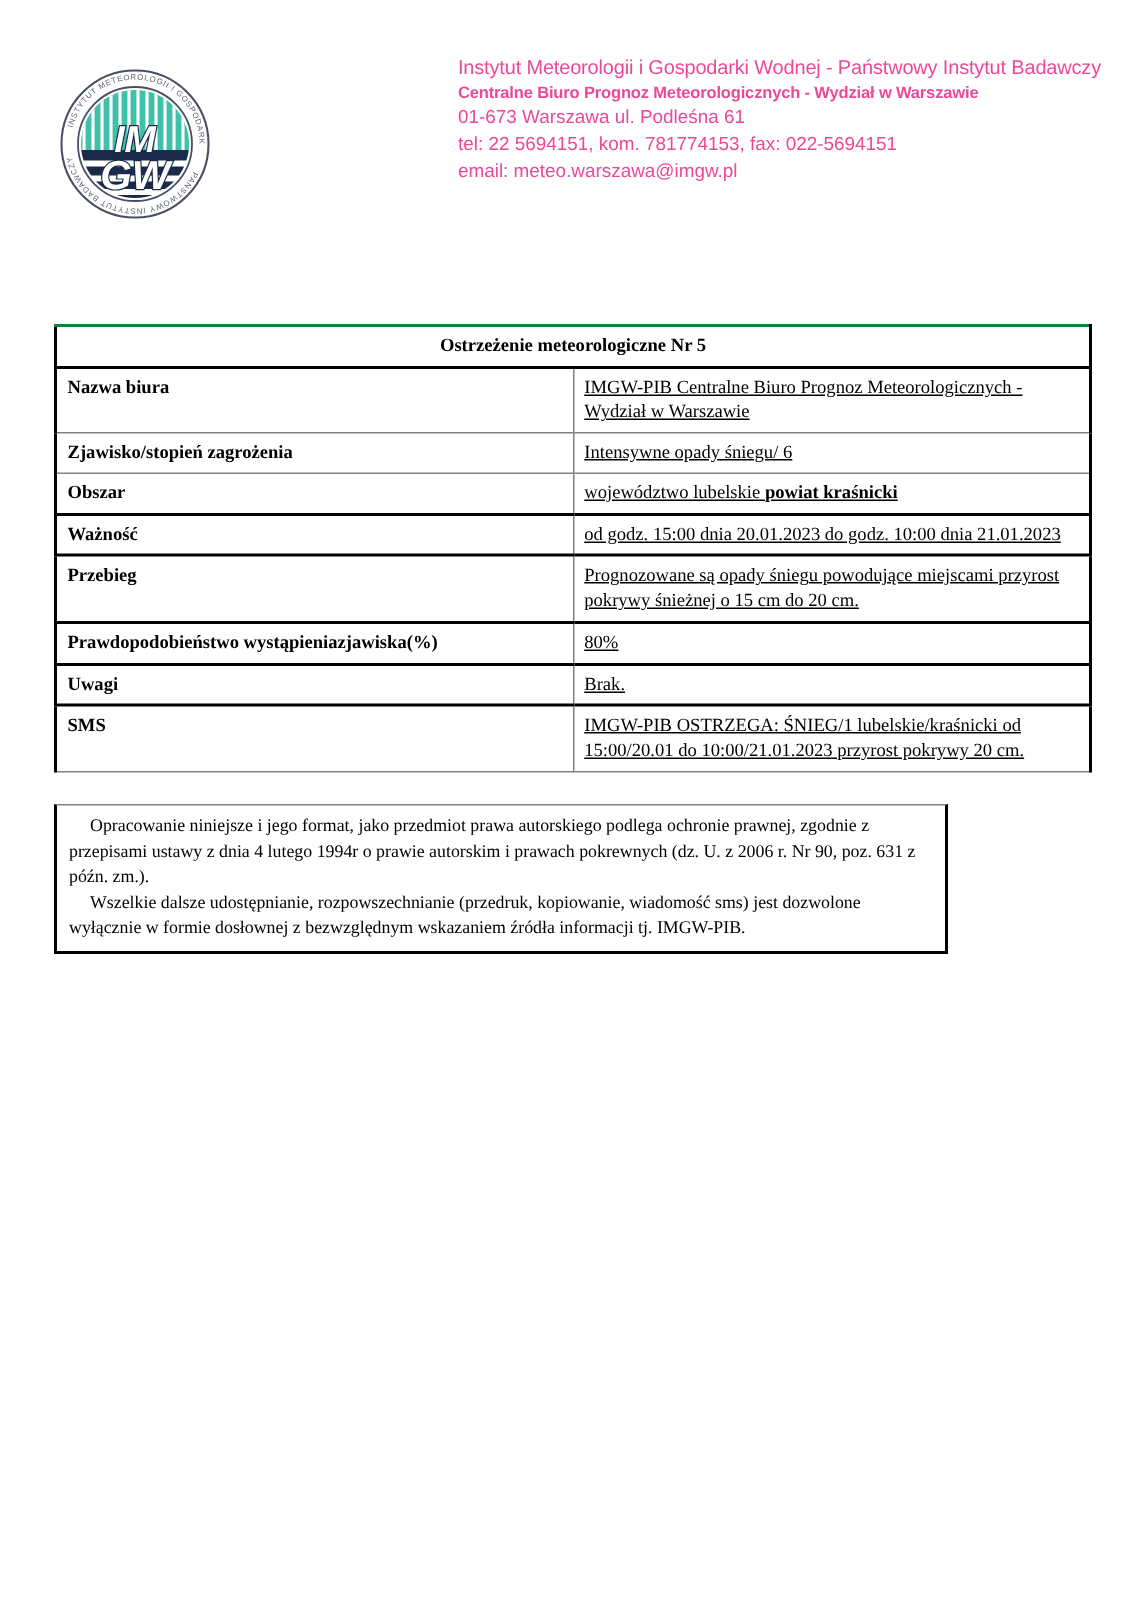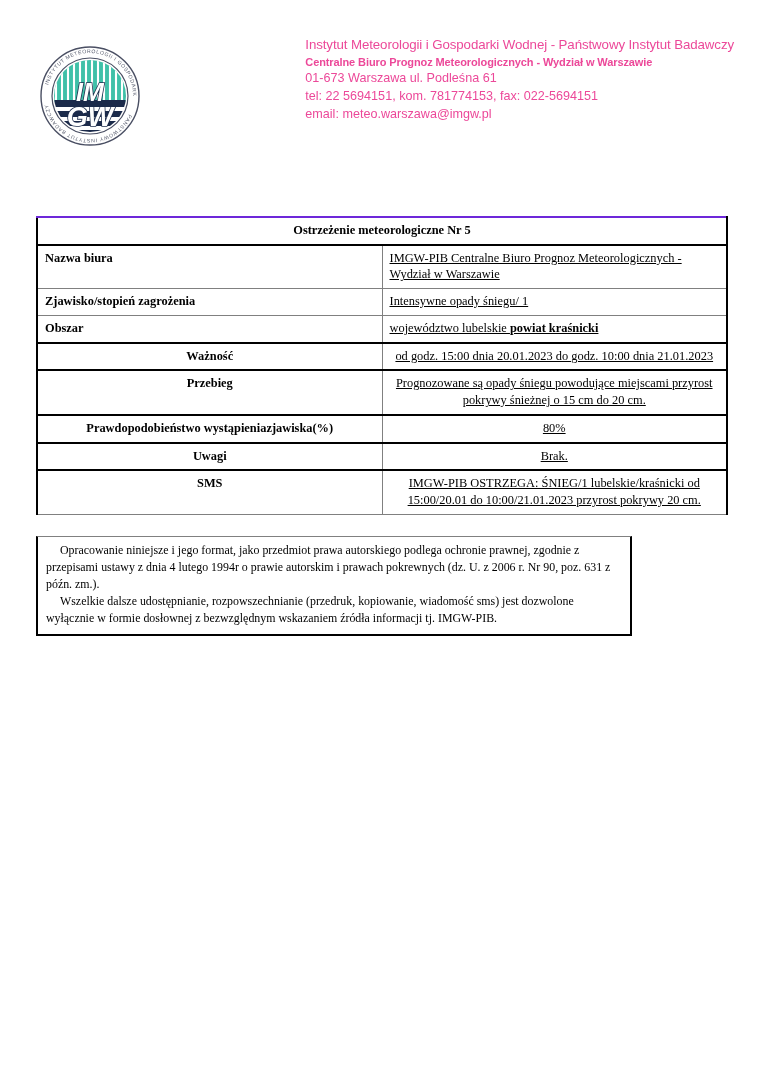--- a/index.html
+++ b/index.html
@@ -80,21 +80,21 @@
   }
   .warn-table td {
     border: 1px solid #808080;
     padding: 4px 7px 5px 7px;
     vertical-align: top;
     font-family: "Liberation Serif", serif;
     font-size: 12.4px;
     line-height: 1.35;
     color: #000000;
   }
-  .warn-table .outer-top td { border-top: 2px solid #6d28d9; }
+  .warn-table .outer-top td { border-top: 2px solid #15803d; }
   .warn-table td.c-left  { border-left: 2px solid #000000; }
   .warn-table td.c-right { border-right: 2px solid #000000; }
 
   .title-cell {
     text-align: center;
     color: #CC0000;
     font-weight: bold;
     font-size: 14.6px;
     padding: 8px 6px 8px 6px;
     border-bottom: 2px solid #000000 !important;
@@ -103,21 +103,21 @@
     font-weight: bold;
     font-size: 12.4px;
     width: 182px;
   }
   .value-cell {
     font-size: 12.4px;
     text-decoration: underline;
   }
   .value-cell b { font-weight: bold; }
 
-  .thick-top td { border-top: 2px solid #000000; text-align: center; }
+  .thick-top td { border-top: 2px solid #000000; }
 
   
   .note-box {
     position: absolute;
     left: 36px;
     top: 536px;
     width: 596px;
     box-sizing: border-box;
     border-left: 2px solid #000000;
     border-right: 2px solid #000000;
@@ -205,21 +205,21 @@
         <td class="title-cell c-left c-right" colspan="2">Ostrzeżenie meteorologiczne Nr 5</td>
       </tr>
 
       <tr>
         <td class="label-cell c-left">Nazwa biura</td>
         <td class="value-cell c-right">IMGW-PIB Centralne Biuro Prognoz Meteorologicznych - Wydział w Warszawie</td>
       </tr>
 
       <tr>
         <td class="label-cell c-left">Zjawisko/stopień zagrożenia</td>
-        <td class="value-cell c-right">Intensywne opady śniegu/  1</td>
+        <td class="value-cell c-right">Intensywne opady śniegu/  6</td>
       </tr>
 
       <tr>
         <td class="label-cell c-left">Obszar</td>
         <td class="value-cell c-right"><span>województwo lubelskie </span><b>powiat kraśnicki</b></td>
       </tr>
 
       <tr class="thick-top">
         <td class="label-cell c-left">Ważność</td>
         <td class="value-cell c-right">od godz. 15:00 dnia 20.01.2023 do godz. 10:00 dnia 21.01.2023</td>

